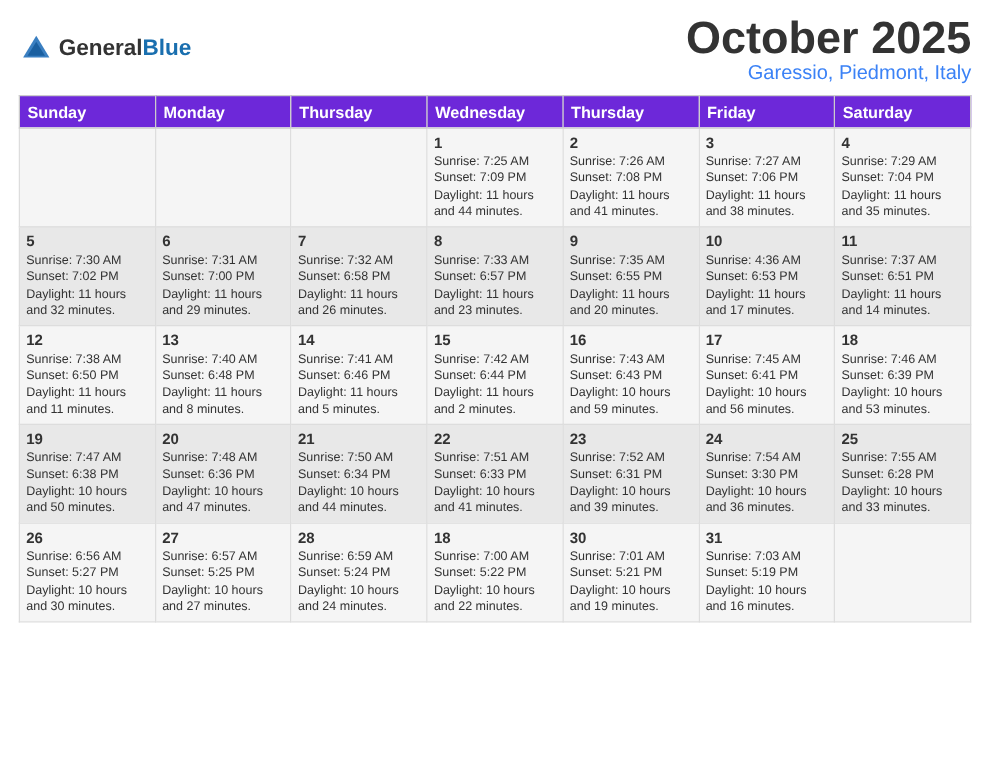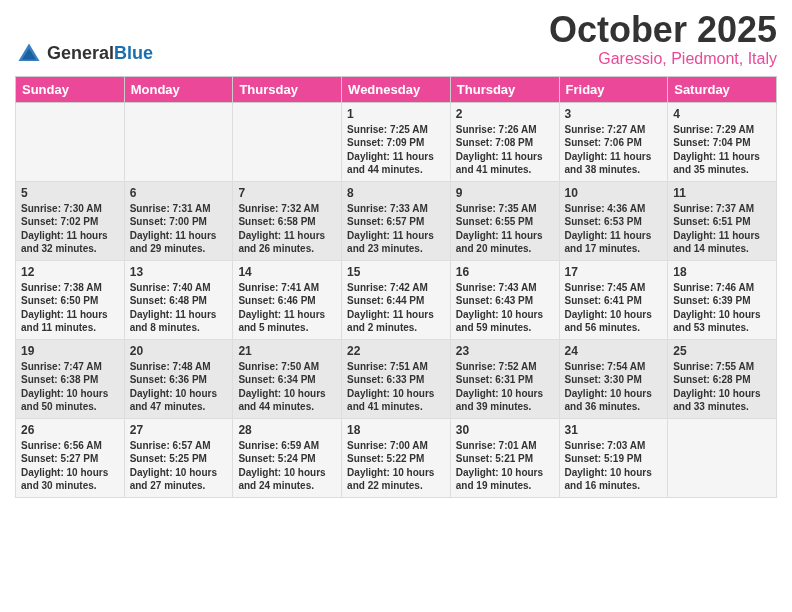--- a/index.html
+++ b/index.html
@@ -10,21 +10,21 @@
       height: 612px;
       overflow: hidden;
     }
     .container {
       width: 792px;
       padding: 10px 15px 10px 15px;
     }
     .header-row {
       display: flex;
       justify-content: space-between;
-      align-items: flex-end;
+      align-items: center;
       margin-bottom: 8px;
     }
     .logo {
       display: flex;
       align-items: center;
       gap: 4px;
     }
     .logo-text-general {
       font-size: 18px;
       font-weight: bold;
@@ -43,29 +43,29 @@
       text-align: right;
     }
     .month-title {
       font-size: 36px;
       font-weight: bold;
       color: #333;
       line-height: 1.1;
     }
     .location-title {
       font-size: 16px;
-      color: #ec4899;
+      color: #3b82f6;
     }
     table {
       width: 100%;
       border-collapse: collapse;
       table-layout: fixed;
     }
     thead tr th {
-      background-color: #ec4899;
+      background-color: #6d28d9;
       color: #fff;
       text-align: left;
       padding: 5px 6px;
       font-size: 13px;
       font-weight: bold;
       border: 1px solid #ccc;
     }
     tbody tr td {
       border: 1px solid #ddd;
       vertical-align: top;
@@ -83,21 +83,20 @@
     .day-num {
       font-weight: bold;
       font-size: 12px;
       display: block;
       margin-bottom: 2px;
     }
     .cell-text {
       font-size: 10px;
       line-height: 1.35;
       color: #333;
-      font-weight: bold;
     }
   </style>
 </head>
 <body>
 
 <div class="container">
   <div class="header-row">
     <div class="logo">
       <svg class="logo-icon" viewBox="0 0 40 40" xmlns="http://www.w3.org/2000/svg">
         <polygon points="20,5 35,30 5,30" fill="#3a7fc1"></polygon>

